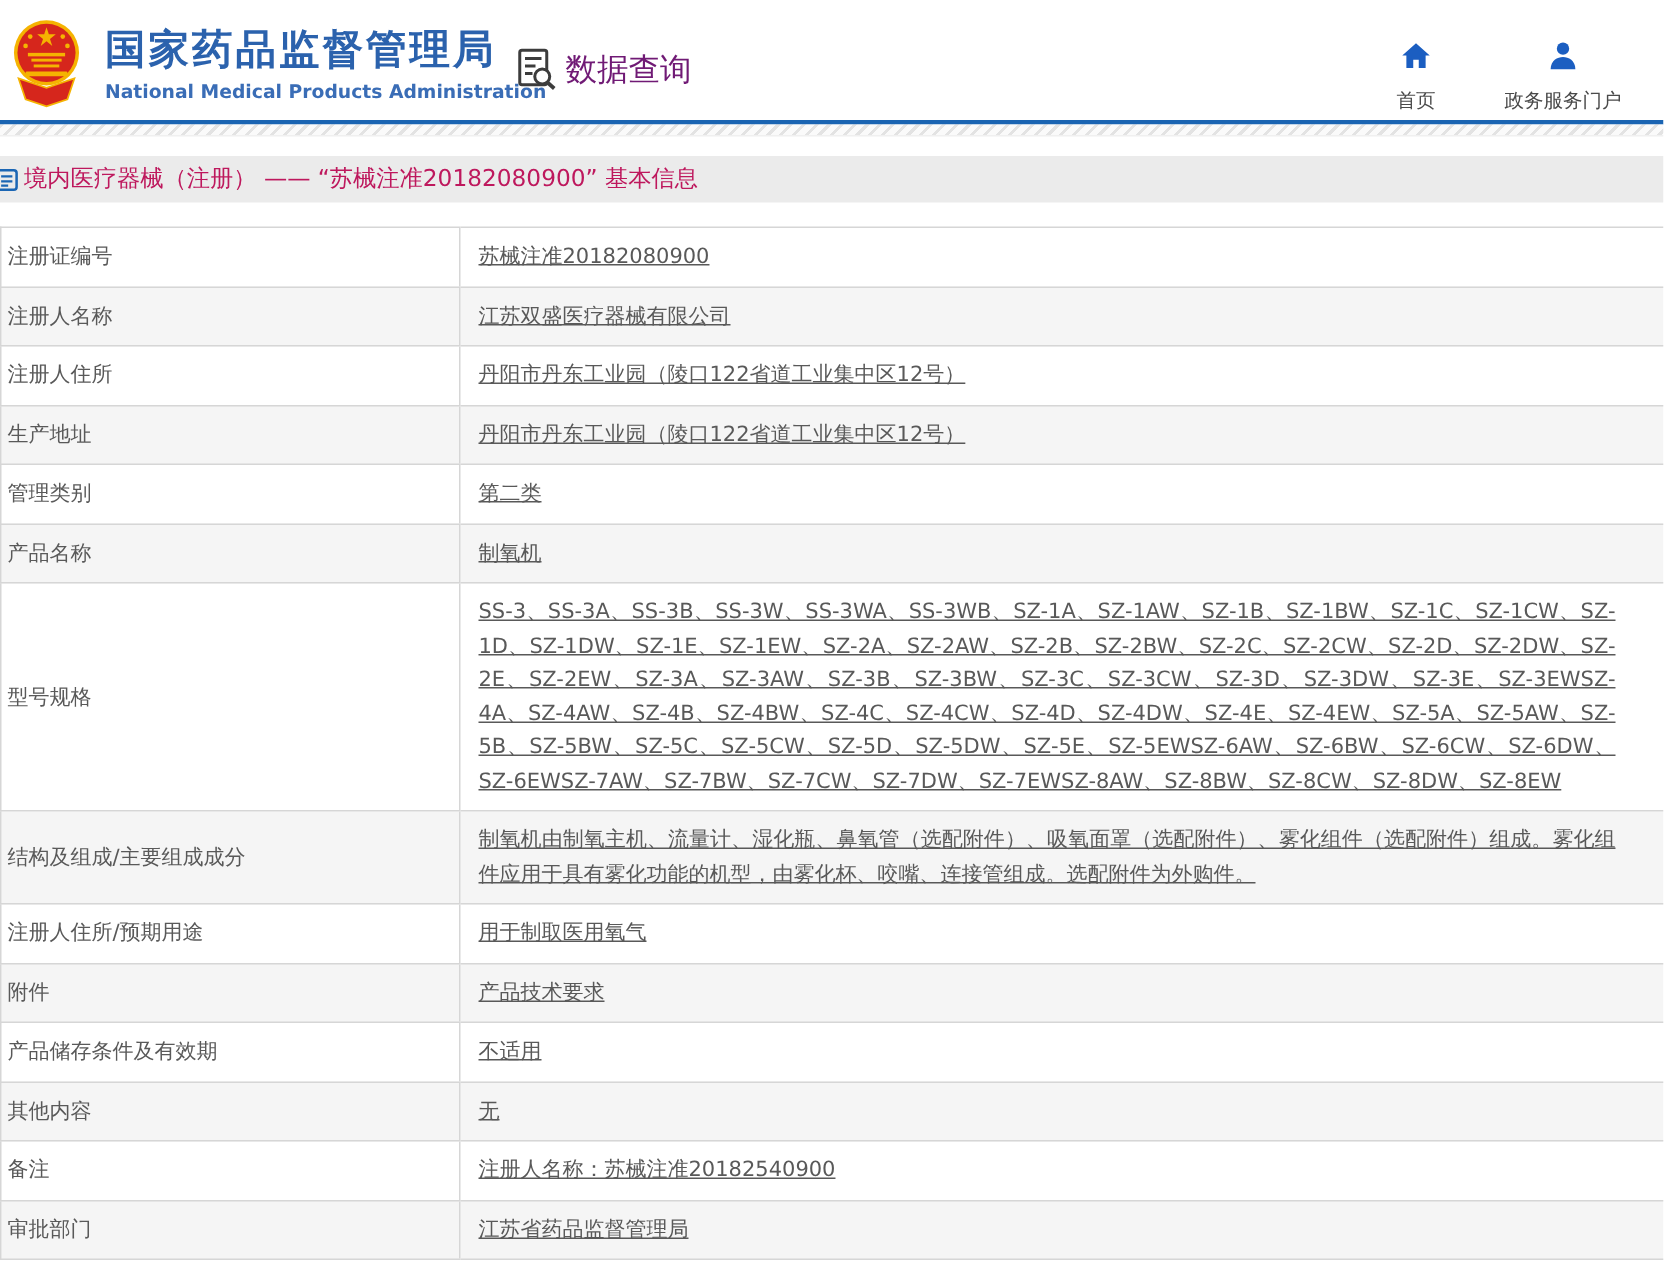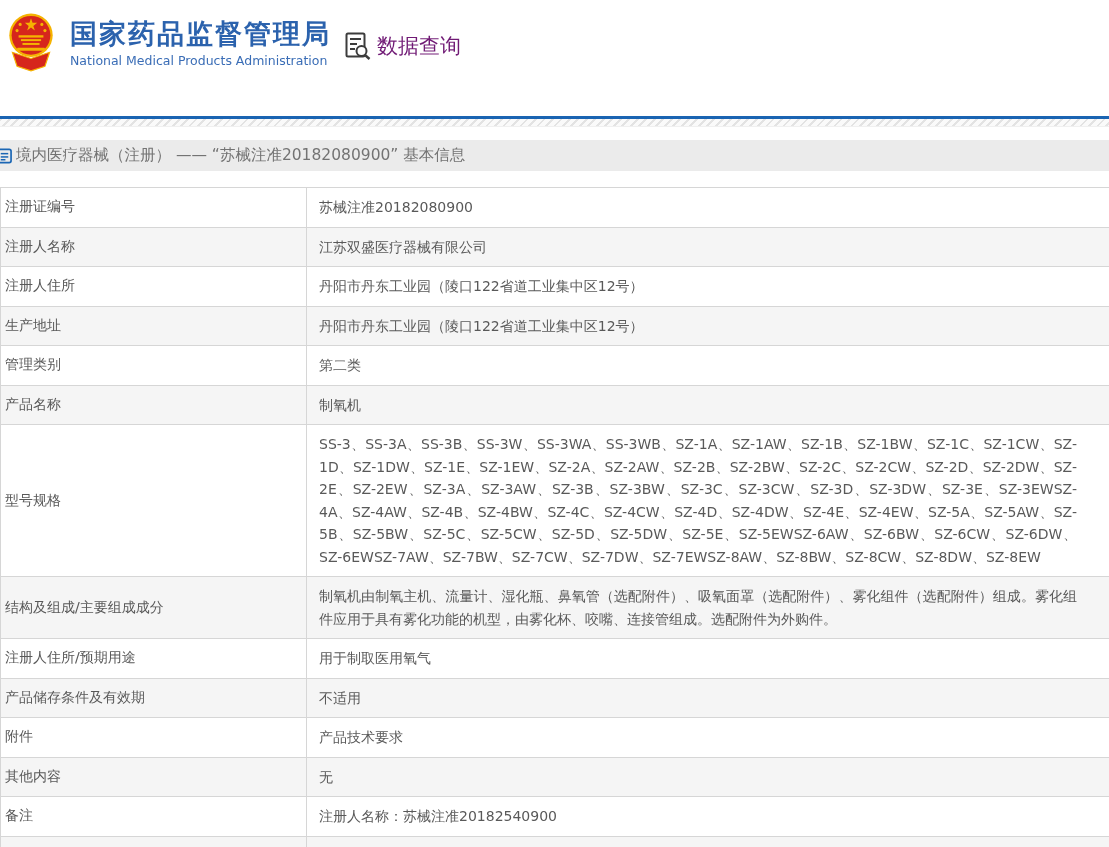--- a/index.html
+++ b/index.html
@@ -1,46 +1,46 @@
 <!DOCTYPE html>
 <html><head>
 <meta charset="utf-8">
 <style>
   * { margin:0; padding:0; box-sizing:border-box; }
   html,body { width:1109px; background:#fff; font-family:"DejaVu Sans","Liberation Sans",sans-serif; }
   body { height:847px; overflow:hidden; }
 
   
-  .header { position:relative; height:116px; background:#fff; }
+  .header { position:relative; height:80px; background:#fff; }
   .logo-wrap { position:absolute; left:6px; top:12px; display:flex; align-items:center; cursor:pointer; }
   .emblem { width:50px; height:62px; flex:0 0 auto; }
   .org-titles { margin-left:14px; }
   .org-title { color:#2b62ad; font-size:27px; font-weight:bold; letter-spacing:2px; line-height:1.15; }
-  .org-subtitle { color:#3a6db6; font-size:12.5px; margin-top:3px; }
+  .org-subtitle { color:#3a6db6; font-size:12.5px; margin-top:3px;font-weight:bold; }
   .dq { position:absolute; left:345px; top:32px; display:flex; align-items:center; cursor:pointer; }
   .dq-icon { width:26px; height:28px; margin-right:6px; }
   .dq-label { font-size:21px; color:#701a75; }
   .hnav { position:absolute; top:26px; right:28px; display:flex; gap:46px; }
   .hnav-item { display:flex; flex-direction:column; align-items:center; cursor:pointer; }
   .hnav-item svg { width:22px; height:22px; }
   .hnav-label { margin-top:10px; font-size:13px; color:#4a4a4a; }
 
   .blue-line { height:3px; background:#1a64b2; }
   .hatch { height:8px; background:repeating-linear-gradient(135deg,#e3e3e3 0 2px,#fafafa 2px 6px); border-bottom:1px solid #f0f0f0; }
 
   
   .crumb-bar { margin-top:13px; height:31px; background:#ebebeb; display:flex; align-items:center; padding-left:0; }
   .crumb-icon { width:15px; height:16px; margin-left:-3px; margin-right:4px; flex:0 0 auto; }
-  .crumb-text { color:#737373; font-size:15.5px; }
+  .crumb-text { color:#be185d; font-size:15.5px; }
 
   
   .info-table { width:1109px; margin-top:16px; border-collapse:collapse; table-layout:fixed; }
   .info-table td { border:1px solid #d6d6d6; border-right:none; font-size:14px; color:#595959; vertical-align:middle; }
   .info-table td.lbl { width:306px; text-align:left; padding:8px 13px 8px 4px; }
-  .info-table td.val { padding:8px 32px 8px 12px; line-height:22.5px; }
+  .info-table td.val { padding:8px 32px 8px 12px; line-height:22.5px;text-decoration:underline; }
   .info-table tr:nth-child(even) { background:#f5f5f5; }
   .info-table td.val.justify { text-align:justify; }
   .row-std td { height:32px; }
 </style>
 </head>
 <body>
 
 <div class="header">
   <div class="logo-wrap">
     <svg class="emblem" viewBox="0 0 64 80">
@@ -68,20 +68,35 @@
       <rect x="1.5" y="1.5" width="18" height="23" rx="1.5" fill="none" stroke="#3c3c3c" stroke-width="2"></rect>
       <line x1="5" y1="7" x2="16" y2="7" stroke="#3c3c3c" stroke-width="2"></line>
       <line x1="5" y1="12" x2="12" y2="12" stroke="#3c3c3c" stroke-width="2"></line>
       <line x1="5" y1="17" x2="10" y2="17" stroke="#3c3c3c" stroke-width="2"></line>
       <circle cx="16.5" cy="19" r="5" fill="#fff" stroke="#3c3c3c" stroke-width="2"></circle>
       <line x1="20" y1="23" x2="24.5" y2="27" stroke="#3c3c3c" stroke-width="2.5"></line>
     </svg>
     <span class="dq-label">数据查询</span>
   </div>
 
+  <div class="hnav">
+    <div class="hnav-item">
+      <svg viewBox="0 0 24 24">
+        <path d="M12 3 L22 12 H19 V21 H14 V15 H10 V21 H5 V12 H2 Z" fill="#1b5ec1"></path>
+      </svg>
+      <span class="hnav-label">首页</span>
+    </div>
+    <div class="hnav-item">
+      <svg viewBox="0 0 24 24">
+        <circle cx="12" cy="7" r="4.5" fill="#1b5ec1"></circle>
+        <path d="M3 22 C3 15.5 8 13 12 13 C16 13 21 15.5 21 22 Z" fill="#1b5ec1"></path>
+      </svg>
+      <span class="hnav-label">政务服务门户</span>
+    </div>
+  </div>
 </div>
 
 <div class="blue-line"></div>
 <div class="hatch"></div>
 
 <div class="crumb-bar">
   <svg class="crumb-icon" viewBox="0 0 16 16">
     <rect x="1" y="1" width="14" height="14" rx="2" fill="none" stroke="#1b66b4" stroke-width="1.8"></rect>
     <line x1="4" y1="5.5" x2="12" y2="5.5" stroke="#1b66b4" stroke-width="1.6"></line>
     <line x1="4" y1="9" x2="12" y2="9" stroke="#1b66b4" stroke-width="1.6"></line>
@@ -122,26 +137,26 @@
       </tr>
   <tr>
         <td class="lbl">结构及组成/主要组成成分</td>
         <td class="val justify">制氧机由制氧主机、流量计、湿化瓶、鼻氧管（选配附件）、吸氧面罩（选配附件）、雾化组件（选配附件）组成。雾化组件应用于具有雾化功能的机型，由雾化杯、咬嘴、连接管组成。选配附件为外购件。</td>
       </tr>
   <tr class="row-std">
         <td class="lbl">注册人住所/预期用途</td>
         <td class="val">用于制取医用氧气</td>
       </tr>
   <tr class="row-std">
+        <td class="lbl">附件</td>
+        <td class="val">产品技术要求</td>
+      </tr>
+  <tr class="row-std">
         <td class="lbl">产品储存条件及有效期</td>
         <td class="val">不适用</td>
-      </tr>
-  <tr class="row-std">
-        <td class="lbl">附件</td>
-        <td class="val">产品技术要求</td>
       </tr>
   <tr class="row-std">
         <td class="lbl">其他内容</td>
         <td class="val">无</td>
       </tr>
   <tr class="row-std">
         <td class="lbl">备注</td>
         <td class="val">注册人名称：苏械注准20182540900</td>
       </tr>
   <tr class="row-std">

